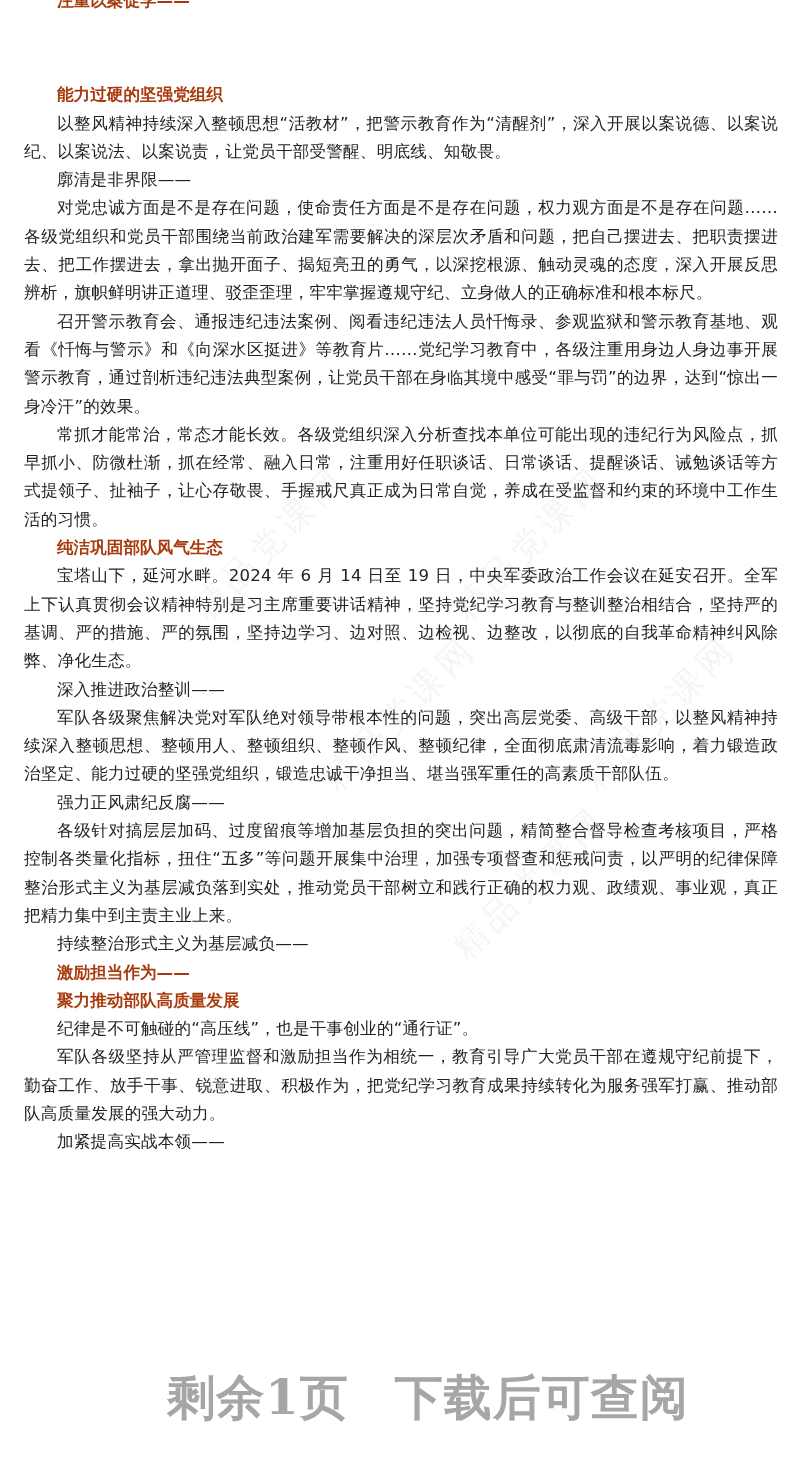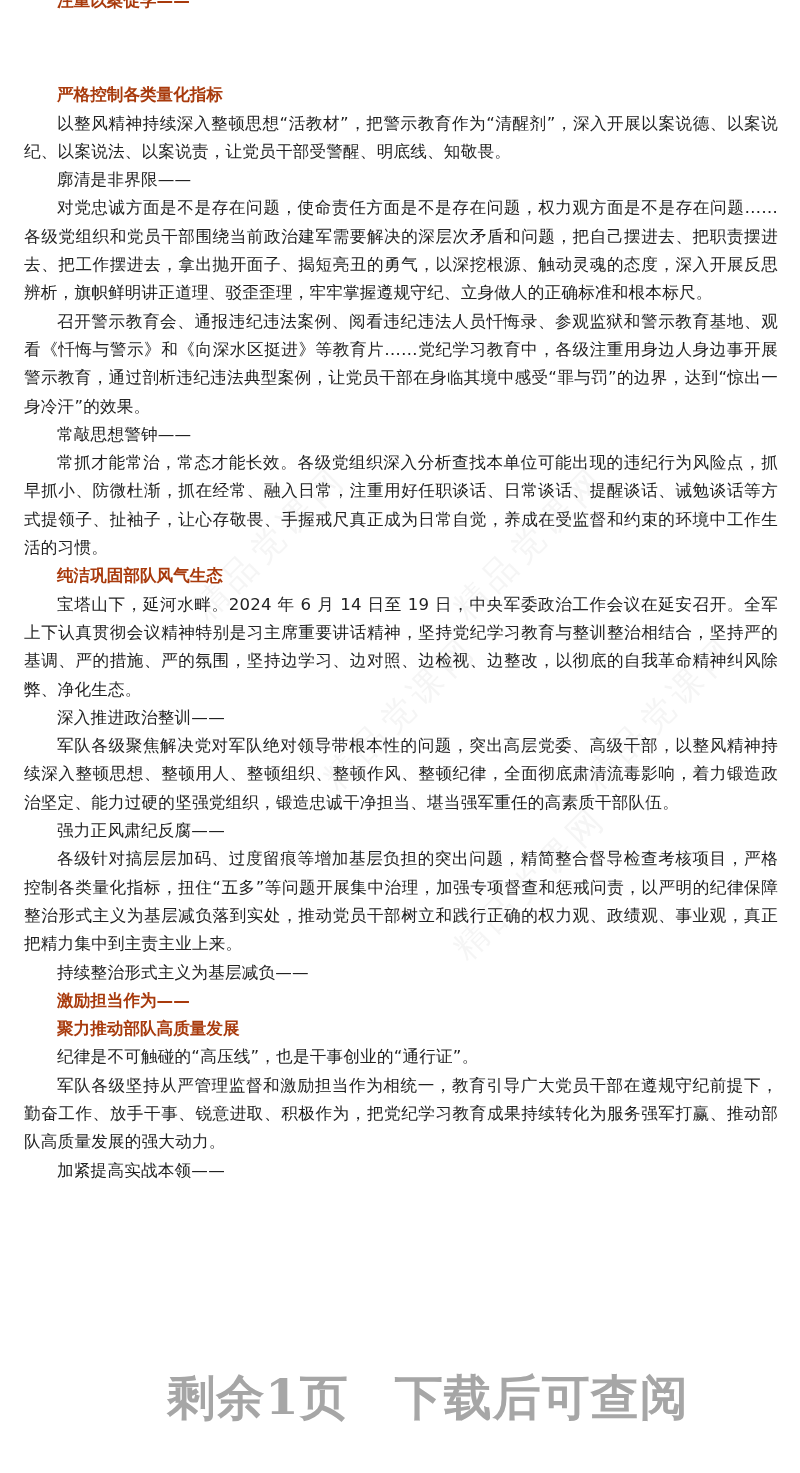--- a/index.html
+++ b/index.html
@@ -90,26 +90,25 @@
     <div class="wm" style="left:170px; top:520px;">精品党课网</div>
     <div class="wm" style="left:430px; top:520px;">精品党课网</div>
     <div class="wm" style="left:300px; top:690px;">精品党课网</div>
     <div class="wm" style="left:560px; top:690px;">精品党课网</div>
     <div class="wm" style="left:430px; top:860px;">精品党课网</div>
   </div>
 
   <div class="content">
     <p class="p h">注重以案促学——</p>
     <div class="gap-large"></div>
-    <p class="p h">严格控制各类量化指标</p>
+    <p class="p h">能力过硬的坚强党组织</p>
     <p class="p">以整风精神持续深入整顿思想“活教材”，把警示教育作为“清醒剂”，深入开展以案说德、以案说纪、以案说法、以案说责，让党员干部受警醒、明底线、知敬畏。</p>
     <p class="p">廓清是非界限——</p>
     <p class="p">对党忠诚方面是不是存在问题，使命责任方面是不是存在问题，权力观方面是不是存在问题……各级党组织和党员干部围绕当前政治建军需要解决的深层次矛盾和问题，把自己摆进去、把职责摆进去、把工作摆进去，拿出抛开面子、揭短亮丑的勇气，以深挖根源、触动灵魂的态度，深入开展反思辨析，旗帜鲜明讲正道理、驳歪歪理，牢牢掌握遵规守纪、立身做人的正确标准和根本标尺。</p>
     <p class="p">召开警示教育会、通报违纪违法案例、阅看违纪违法人员忏悔录、参观监狱和警示教育基地、观看《忏悔与警示》和《向深水区挺进》等教育片……党纪学习教育中，各级注重用身边人身边事开展警示教育，通过剖析违纪违法典型案例，让党员干部在身临其境中感受“罪与罚”的边界，达到“惊出一身冷汗”的效果。</p>
-    <p class="p">常敲思想警钟——</p>
     <p class="p">常抓才能常治，常态才能长效。各级党组织深入分析查找本单位可能出现的违纪行为风险点，抓早抓小、防微杜渐，抓在经常、融入日常，注重用好任职谈话、日常谈话、提醒谈话、诫勉谈话等方式提领子、扯袖子，让心存敬畏、手握戒尺真正成为日常自觉，养成在受监督和约束的环境中工作生活的习惯。</p>
     <p class="p h">纯洁巩固部队风气生态</p>
     <p class="p">宝塔山下，延河水畔。2024 年 6 月 14 日至 19 日，中央军委政治工作会议在延安召开。全军上下认真贯彻会议精神特别是习主席重要讲话精神，坚持党纪学习教育与整训整治相结合，坚持严的基调、严的措施、严的氛围，坚持边学习、边对照、边检视、边整改，以彻底的自我革命精神纠风除弊、净化生态。</p>
     <p class="p">深入推进政治整训——</p>
     <p class="p">军队各级聚焦解决党对军队绝对领导带根本性的问题，突出高层党委、高级干部，以整风精神持续深入整顿思想、整顿用人、整顿组织、整顿作风、整顿纪律，全面彻底肃清流毒影响，着力锻造政治坚定、能力过硬的坚强党组织，锻造忠诚干净担当、堪当强军重任的高素质干部队伍。</p>
     <p class="p">强力正风肃纪反腐——</p>
     <p class="p">各级针对搞层层加码、过度留痕等增加基层负担的突出问题，精简整合督导检查考核项目，严格控制各类量化指标，扭住“五多”等问题开展集中治理，加强专项督查和惩戒问责，以严明的纪律保障整治形式主义为基层减负落到实处，推动党员干部树立和践行正确的权力观、政绩观、事业观，真正把精力集中到主责主业上来。</p>
     <p class="p">持续整治形式主义为基层减负——</p>
     <p class="p h">激励担当作为——</p>
     <p class="p h">聚力推动部队高质量发展</p>

